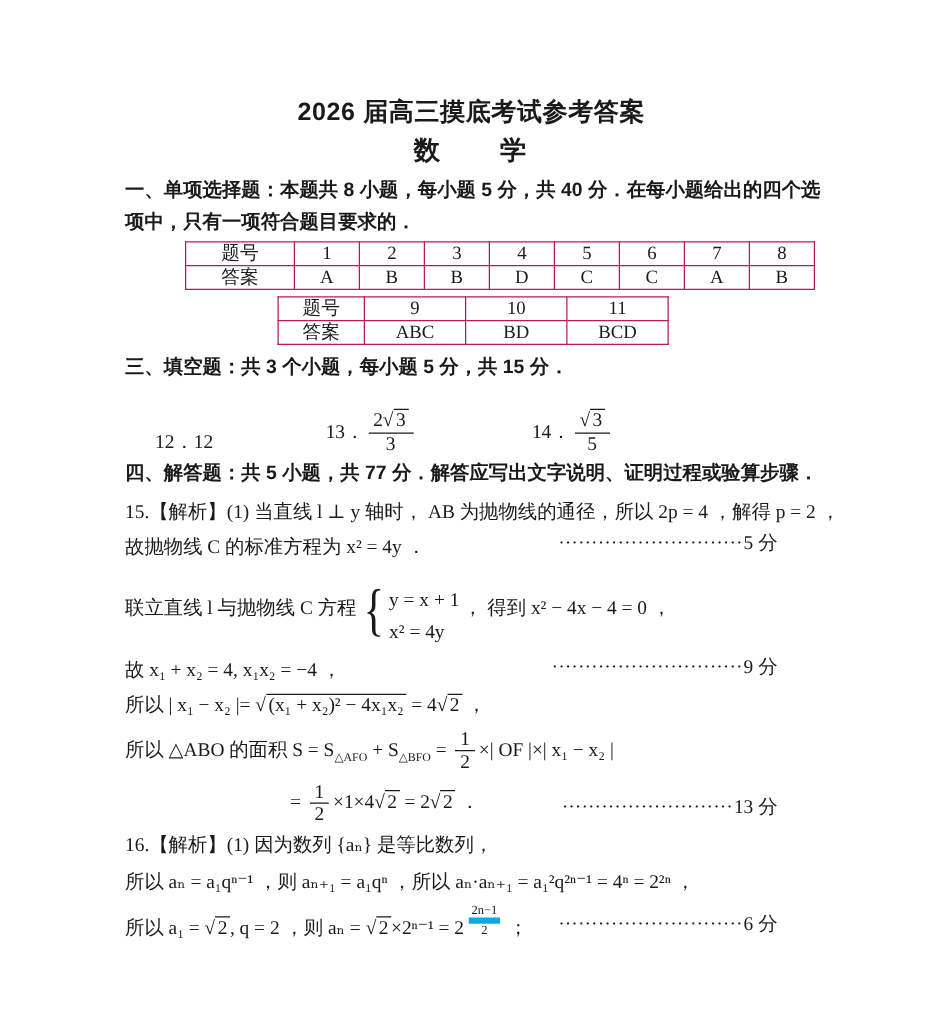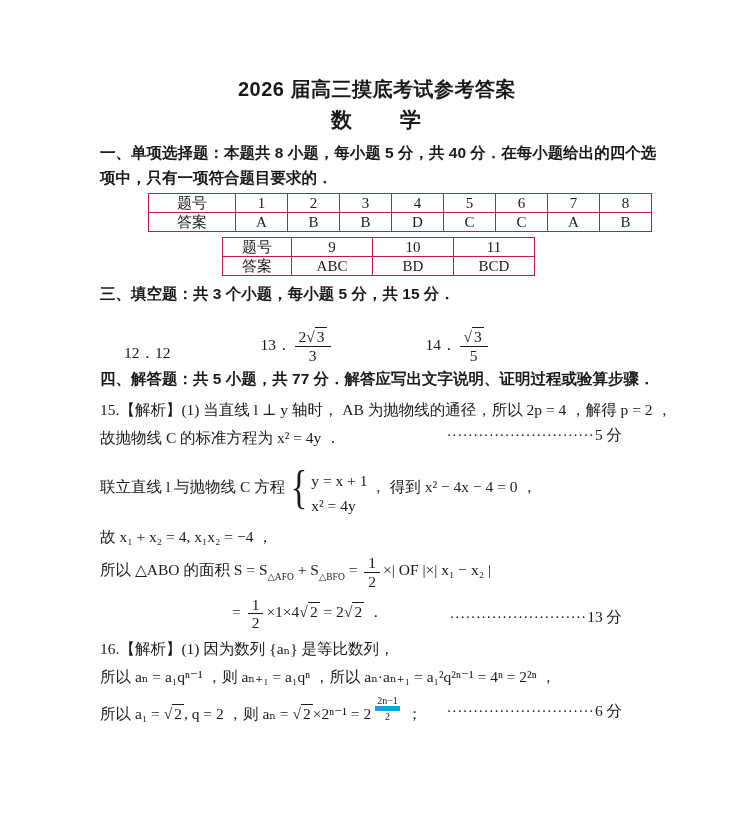--- a/index.html
+++ b/index.html
@@ -142,21 +142,22 @@
     <div class="solutions">
       <div class="sline"><span class="rt">15.【解析】(1) 当直线 l ⊥ y 轴时， AB 为抛物线的通径，所以 2p = 4 ，解得 p = 2 ，</span></div>
       <div class="sline"><span class="rt">故抛物线 C 的标准方程为 x² = 4y ．</span><span class="dots"><span class="dstr">····························</span><span class="score">5 分</span></span></div>
       <div class="sline"><span class="rt">联立直线 l 与抛物线 C 方程</span><span class="cases">
             <span class="brace">{</span>
             <span class="ceqs">
               <span class="ceq">y = x + 1</span>
               <span class="ceq">x² = 4y</span>
             </span>
           </span><span class="rt">， 得到 x² − 4x − 4 = 0 ，</span></div>
-      <div class="sline"><span class="rt">故 x₁ + x₂ = 4, x₁x₂ = −4 ，</span></div>
+      <div class="sline"><span class="rt">故 x₁ + x₂ = 4, x₁x₂ = −4 ，</span><span class="dots"><span class="dstr">·····························</span><span class="score">9 分</span></span></div>
+      <div class="sline"><span class="rt">所以 | x₁ − x₂ |= </span><span class="sq"><span class="sqs">√</span><span class="sqr">(x₁ + x₂)² − 4x₁x₂</span></span><span class="rt"> = 4</span><span class="sq"><span class="sqs">√</span><span class="sqr">2</span></span><span class="rt"> ，</span></div>
       <div class="sline"><span class="rt">所以 △ABO 的面积 S = S</span><sub>△AFO</sub><span class="rt"> + S</span><sub>△BFO</sub><span class="rt"> = </span><span class="frac">
             <span class="fn">1</span>
             <span class="fd">2</span>
           </span><span class="rt">×| OF |×| x₁ − x₂ |</span></div>
       <div class="sline indent1"><span class="rt">= </span><span class="frac">
             <span class="fn">1</span>
             <span class="fd">2</span>
           </span><span class="rt">×1×4</span><span class="sq"><span class="sqs">√</span><span class="sqr">2</span></span><span class="rt"> = 2</span><span class="sq"><span class="sqs">√</span><span class="sqr">2</span></span><span class="rt"> ．</span><span class="dots"><span class="dstr">··························</span><span class="score">13 分</span></span></div>
 
       <div class="sline"><span class="rt">16.【解析】(1) 因为数列 {aₙ} 是等比数列，</span></div>

